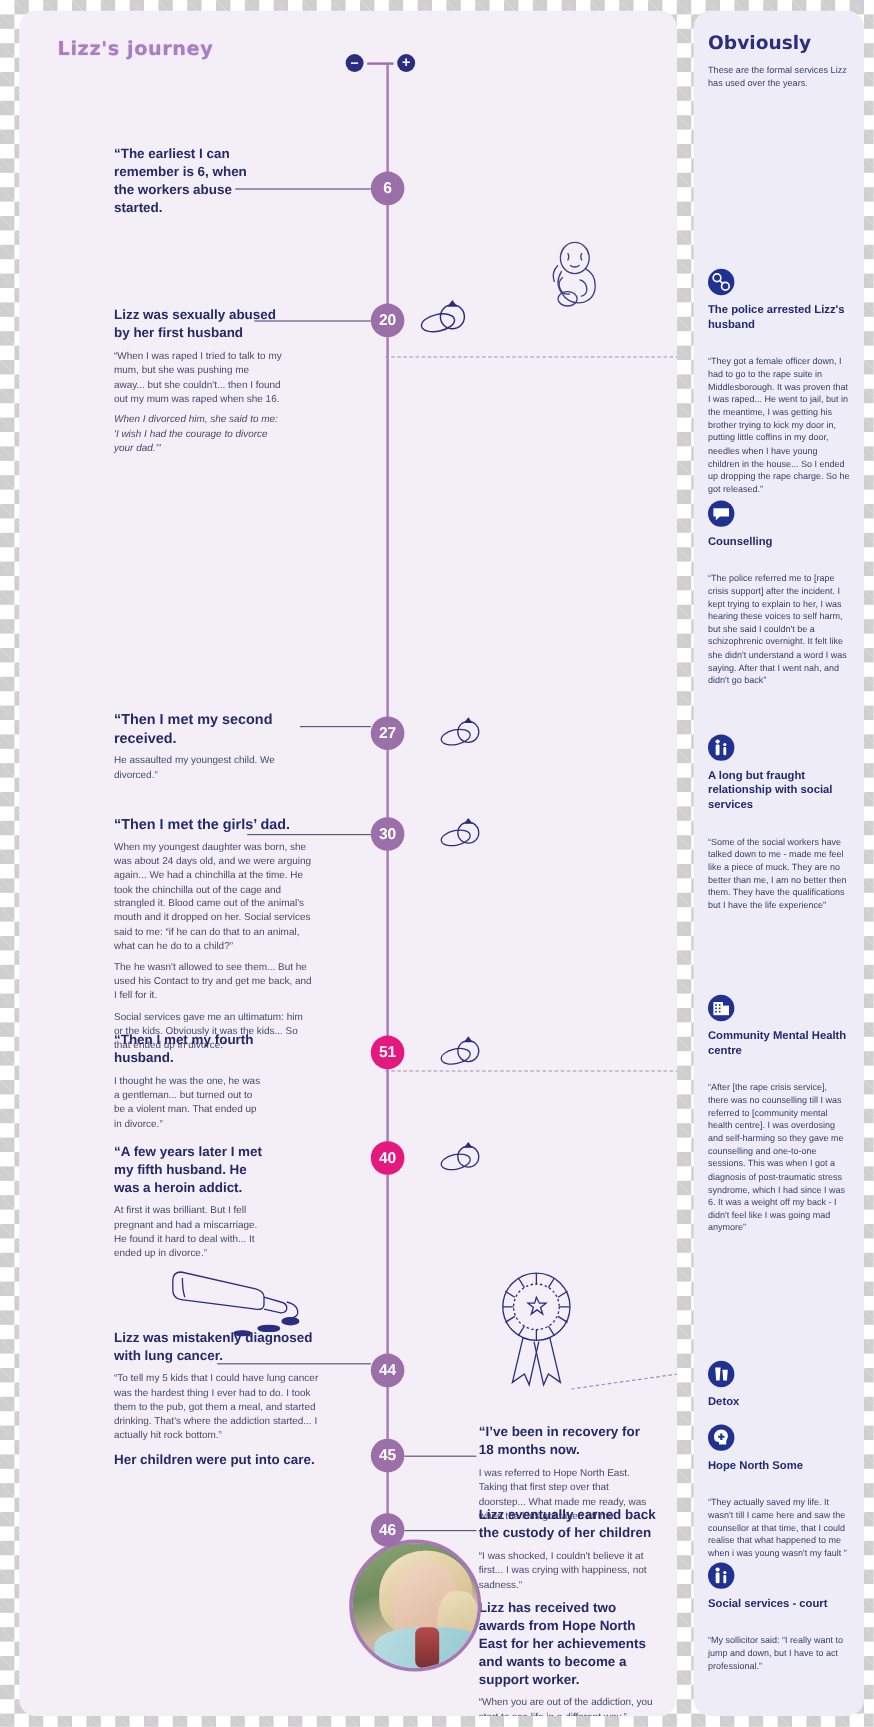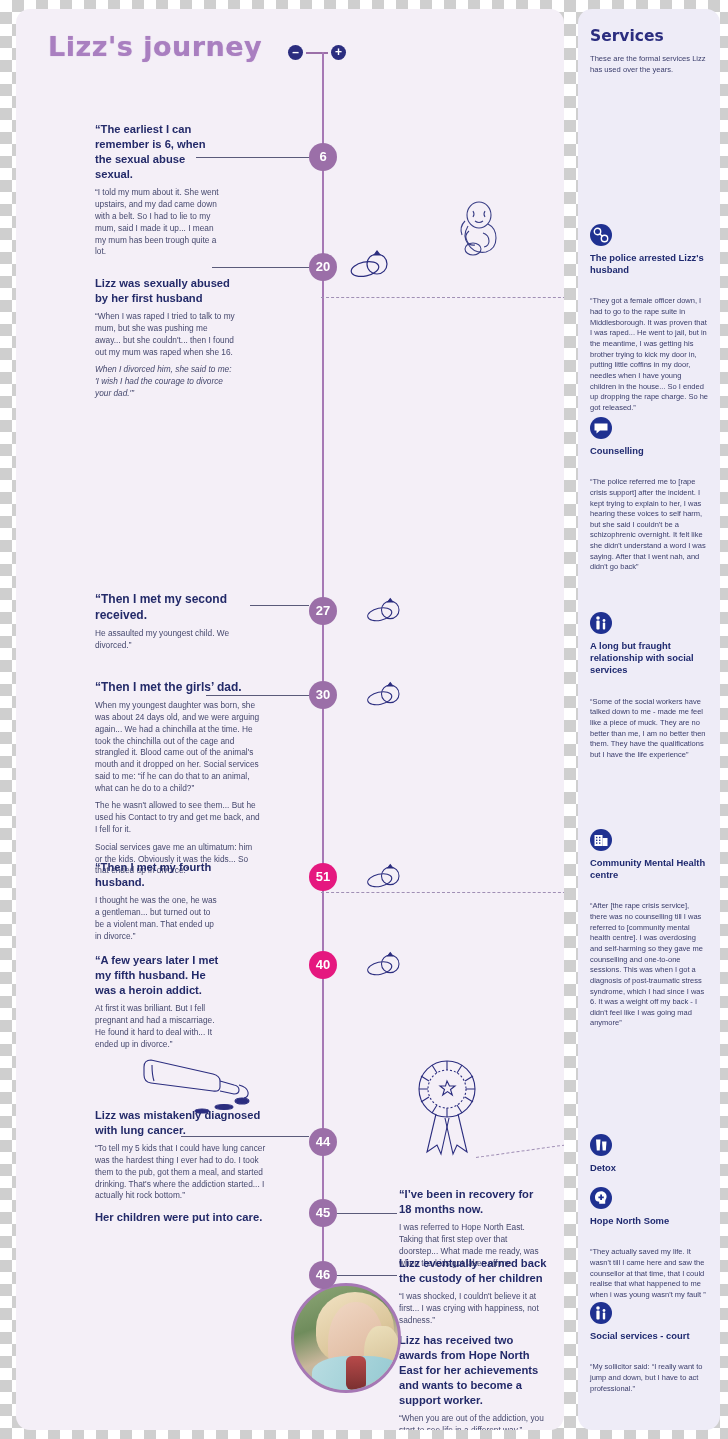--- a/index.html
+++ b/index.html
@@ -24,21 +24,21 @@
     left: 16px; top: 9px;
     width: 548px; height: 1421px;
     background: #f4eff7;
     border-radius: 14px;
     overflow: hidden;
   }
 
   #page-title {
     position: absolute;
     left: 32px; top: 22px;
-    font-size: 27px;
+    font-size: 16px;
     font-weight: bold;
     letter-spacing: .5px;
     color: #a97fc0;
     font-family: "DejaVu Sans", sans-serif;
     text-shadow: 0 0 1px #c3a4d4;
   }
 
   
   .zoom-btn {
     position: absolute;
@@ -245,25 +245,24 @@
   <div class="connector" style="left:190px; top:686px; width:103px;"></div>
   <div class="connector" style="left:165px; top:1127px; width:128px;"></div>
   <div class="connector" style="left:321px; top:1204px; width:60px;"></div>
   <div class="connector" style="left:321px; top:1266px; width:60px;"></div>
 
   <div class="connector dashed" style="left:305px; top:288px; width:250px;"></div>
   <div class="connector dashed" style="left:305px; top:883px; width:250px;"></div>
   <div class="connector dashed" style="left:460px; top:1148px; width:95px; transform:rotate(-8deg); transform-origin:left center;"></div>
 
   <div class="block" style="left:79px; top:113px; width:128px;">
-    <h3>“The earliest I can remember is 6, when the sexual abuse sexual.</h3>
-    <p>“I told my mum about it. She went upstairs, and my dad came down with a belt. So I had to lie to my mum, said I made it up... I mean my mum has been trough quite a lot.</p>
-  </div>
-
-  <div class="block" style="left:79px; top:247px; width:140px;margin-top:20px;">
+    <h3>“The earliest I can remember is 6, when the workers abuse started.</h3>
+  </div>
+
+  <div class="block" style="left:79px; top:247px; width:140px;">
     <h3>Lizz was sexually abused by her first husband</h3>
     <p>“When I was raped I tried to talk to my mum, but she was pushing me away... but she couldn't... then I found out my mum was raped when she 16.</p>
     <p style="font-style:italic">When I divorced him, she said to me: 'I wish I had the courage to divorce your dad.'”</p>
   </div>
 
   <div class="block big-head" style="left:79px; top:582px; width:165px;">
     <h3>“Then I met my second received.</h3>
     <p>He assaulted my youngest child. We divorced.”</p>
   </div>
 
@@ -382,21 +381,21 @@
     <div class="hair"></div>
     <div class="face"></div>
     <div class="hair2"></div>
     <div class="shirt"></div>
     <div class="scarf"></div>
   </div>
 
 </div>
 
 <div id="services-panel">
-  <div id="services-title">Services</div>
+  <div id="services-title">Obviously</div>
   <div id="services-intro">These are the formal services Lizz has used over the years.</div>
 
   <div class="service" style="top:215px">
     <span class="svc-icon">
       <svg width="16" height="16" viewBox="0 0 16 16" fill="none" stroke="#fff" stroke-width="1.4">
         <circle cx="4.5" cy="4.5" r="3.2"></circle>
         <circle cx="11.5" cy="11.5" r="3.2"></circle>
         <path d="M6.7 6.7 L9.3 9.3"></path>
       </svg>
     </span>

